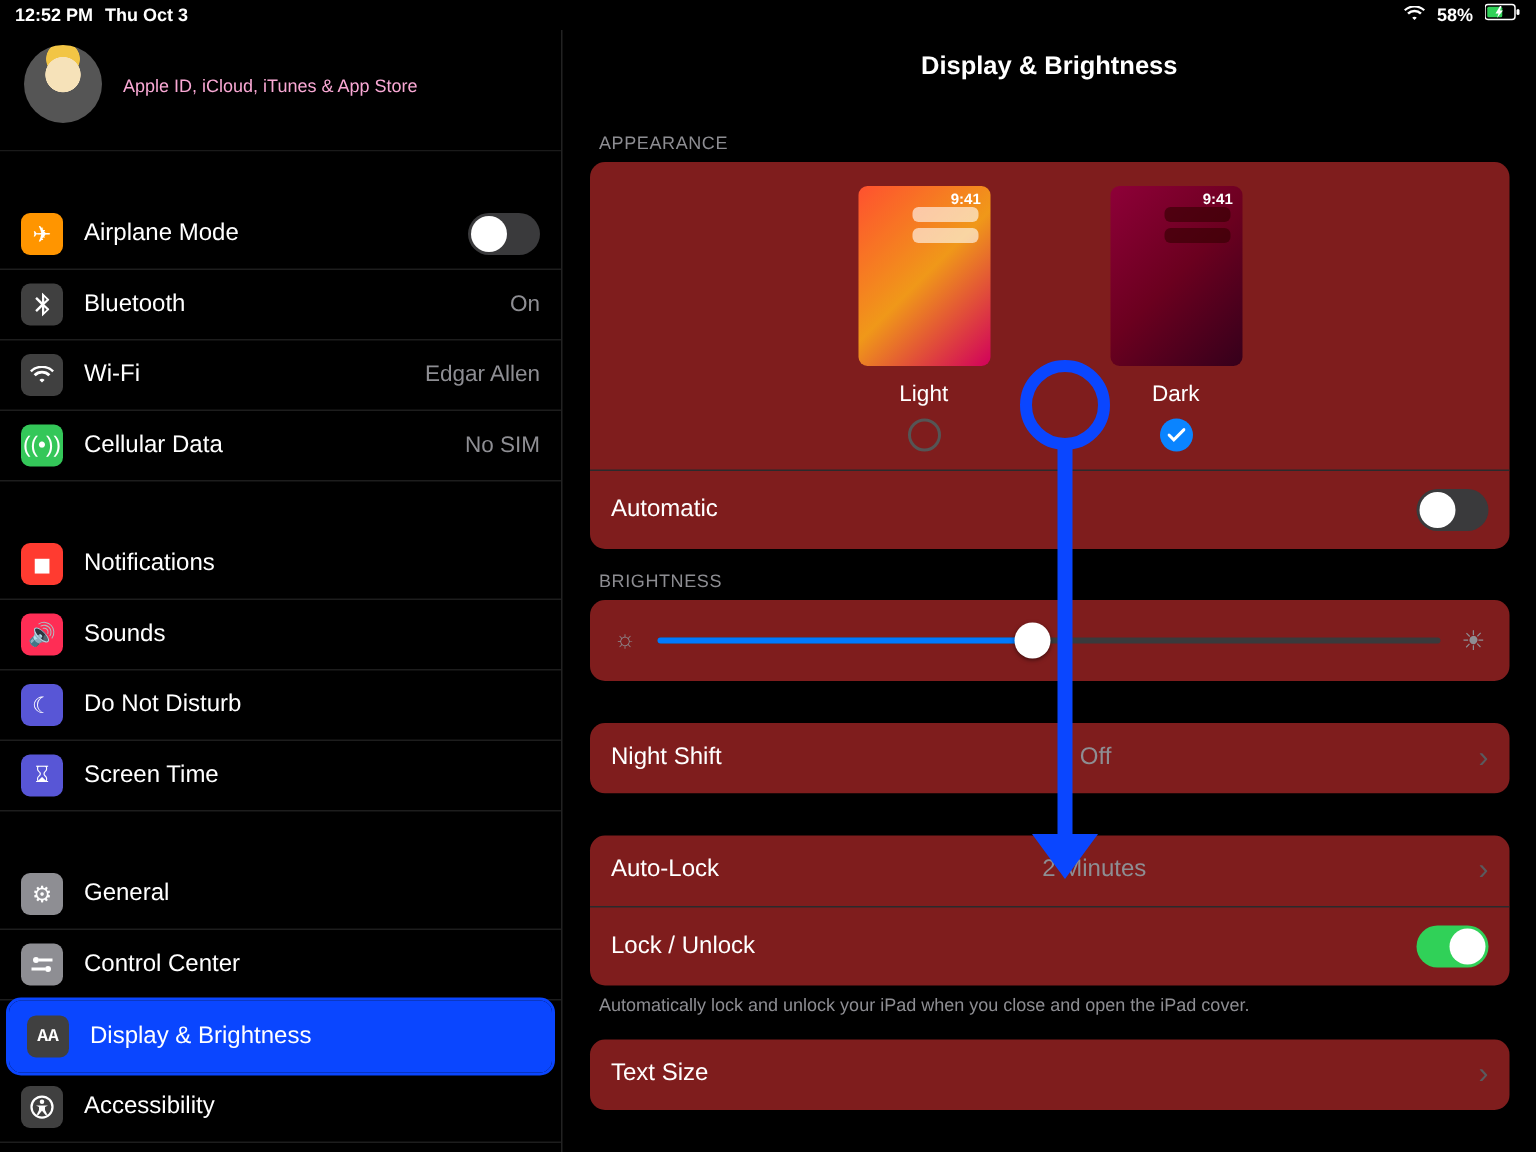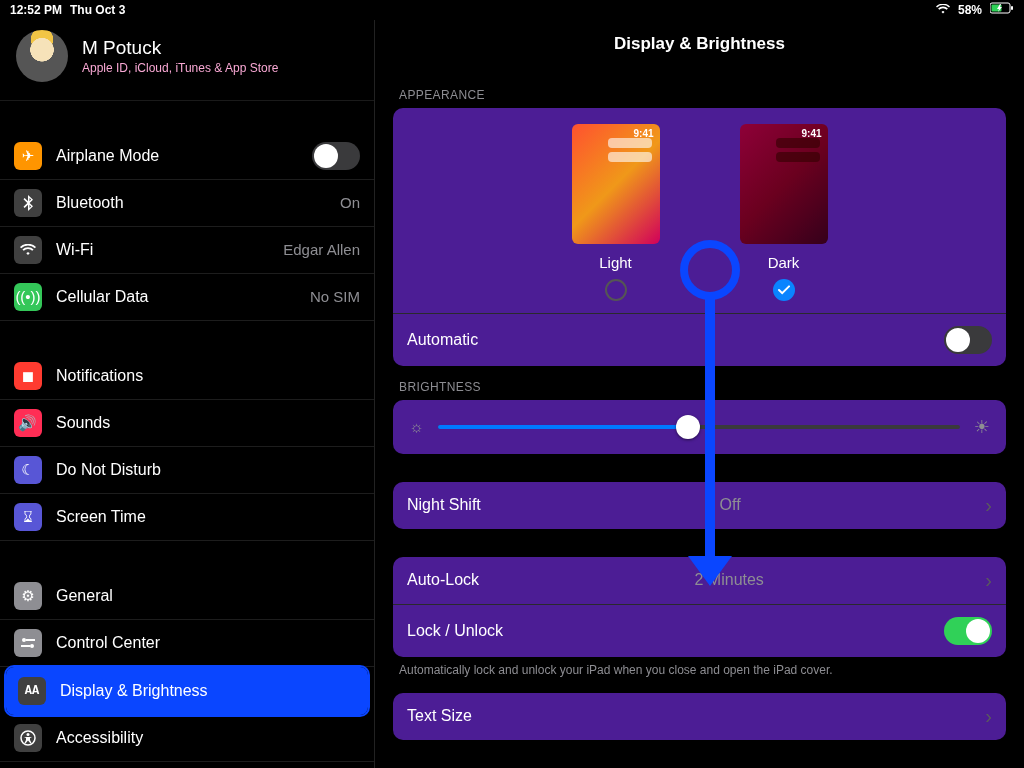--- a/index.html
+++ b/index.html
@@ -114,21 +114,21 @@
     padding: 0 18px 40px;
   }
   .section-hdr {
     font-size: 12px;
     color:#8d8d92;
     text-transform: uppercase;
     letter-spacing: .4px;
     padding: 14px 6px 6px;
   }
   .card {
-    background:#4c1d95;
+    background:#7f1d1d;
     border-radius:10px;
     overflow:hidden;
   }
   .appearance-row {
     display:flex;
     gap:80px;
     justify-content:center;
     padding:16px 0 12px;
   }
   .ap-option { text-align:center; }
@@ -236,21 +236,20 @@
   </div>
 </div>
 
 <div class="content">
 
   <div class="sidebar">
 
     <div class="profile">
       <div class="avatar"></div>
       <div>
-        <div class="name">M Potuck</div>
         <div class="sub">Apple ID, iCloud, iTunes &amp; App Store</div>
       </div>
     </div>
 
     <div class="group-gap"></div>
 
     <div class="list">
       <div class="row">
         <div class="sq orange">✈︎</div>
         <div class="label">Airplane Mode</div>

